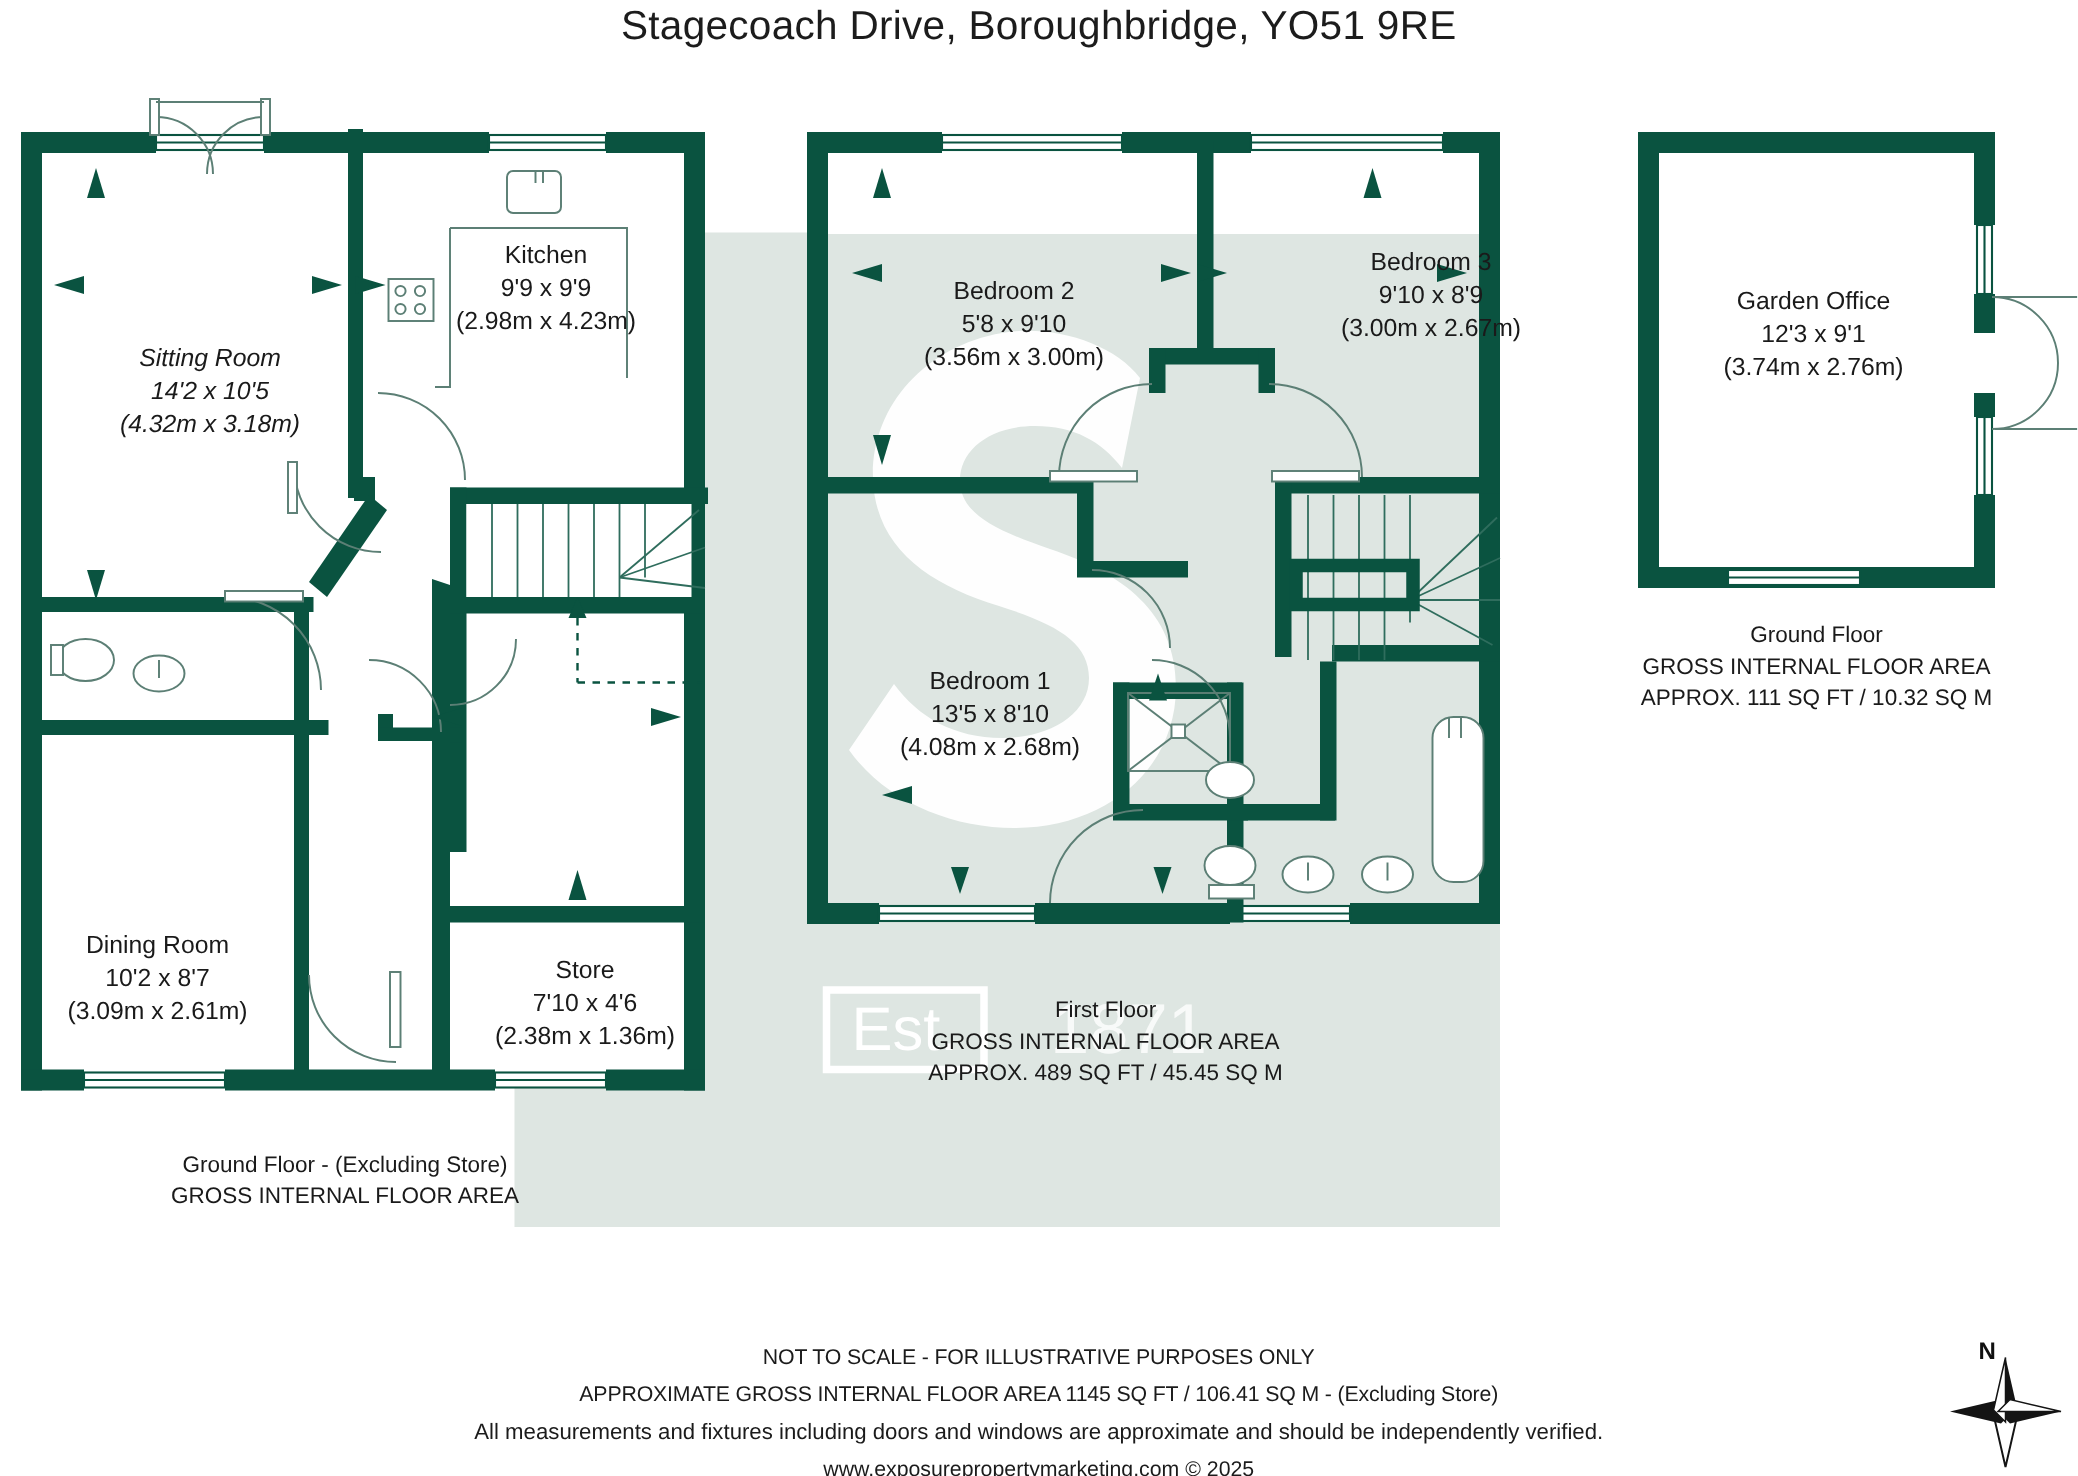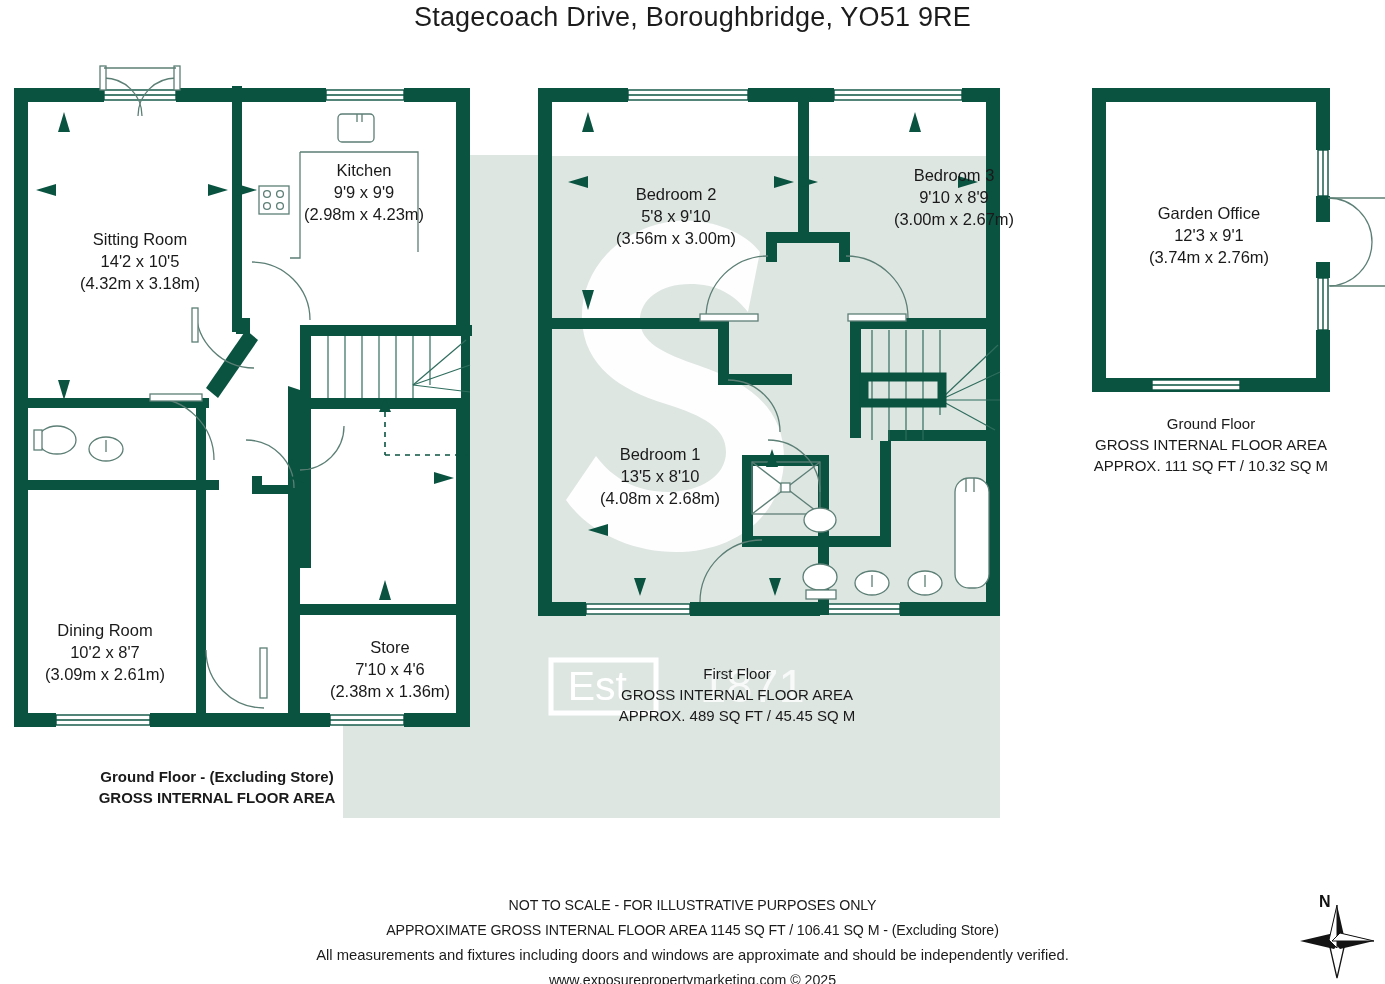--- a/index.html
+++ b/index.html
@@ -426,21 +426,21 @@
     <g>
       <polygon points="1337,905 1345,940 1337,948 1329,940" fill="#141414"></polygon>
       <polygon points="1337,978 1345,943 1337,935 1329,943" fill="#ffffff" stroke="#141414" stroke-width="1.3"></polygon>
       <polygon points="1300,941 1334,949 1342,941 1334,933" fill="#141414"></polygon>
       <polygon points="1374,941 1340,949 1332,941 1340,933" fill="#141414"></polygon>
       <polygon points="1337,905 1337,948 1329,940" fill="#ffffff" stroke="#141414" stroke-width="1"></polygon>
       <polygon points="1374,941 1332,941 1340,933" fill="#ffffff" stroke="#141414" stroke-width="1"></polygon>
     </g>
   </svg>
 
-  <div class="room" style="left:37px; top:228px; width:206px;">
+  <div class="room" style="left:37px; top:228px; width:206px;font-style:italic;">
     <span class="nm">Sitting Room</span>
     <span class="d1">14'2 x 10'5</span>
     <span class="d2">(4.32m x 3.18m)</span>
   </div>
 
   <div class="room" style="left:253px; top:159px; width:222px;">
     <span class="nm">Kitchen</span>
     <span class="d1">9'9 x 9'9</span>
     <span class="d2">(2.98m x 4.23m)</span>
   </div>
@@ -469,27 +469,27 @@
     <span class="d1">5'8 x 9'10</span>
     <span class="d2">(3.56m x 3.00m)</span>
   </div>
 
   <div class="room" style="left:845px; top:164px; width:218px;">
     <span class="nm">Bedroom 3</span>
     <span class="d1">9'10 x 8'9</span>
     <span class="d2">(3.00m x 2.67m)</span>
   </div>
 
-  <div class="room" style="left:1098px; top:202px; width:222px;">
+  <div class="room" style="left:1098px; top:190px; width:222px;">
     <span class="nm">Garden Office</span>
     <span class="d1">12'3 x 9'1</span>
     <span class="d2">(3.74m x 2.76m)</span>
   </div>
 
-  <div class="cap" style="left:32px; top:766px; width:370px;font-weight:bold;">
+  <div class="cap" style="left:45px; top:766px; width:370px;">
     <span class="c1">Ground Floor - (Excluding Store)</span>
     <span class="c2">GROSS INTERNAL FLOOR AREA</span>
   </div>
 
   <div class="cap" style="left:552px; top:663px; width:370px;">
     <span class="c1">First Floor</span>
     <span class="c2">GROSS INTERNAL FLOOR AREA</span>
     <span class="c3">APPROX. 489 SQ FT / 45.45 SQ M</span>
   </div>
 

